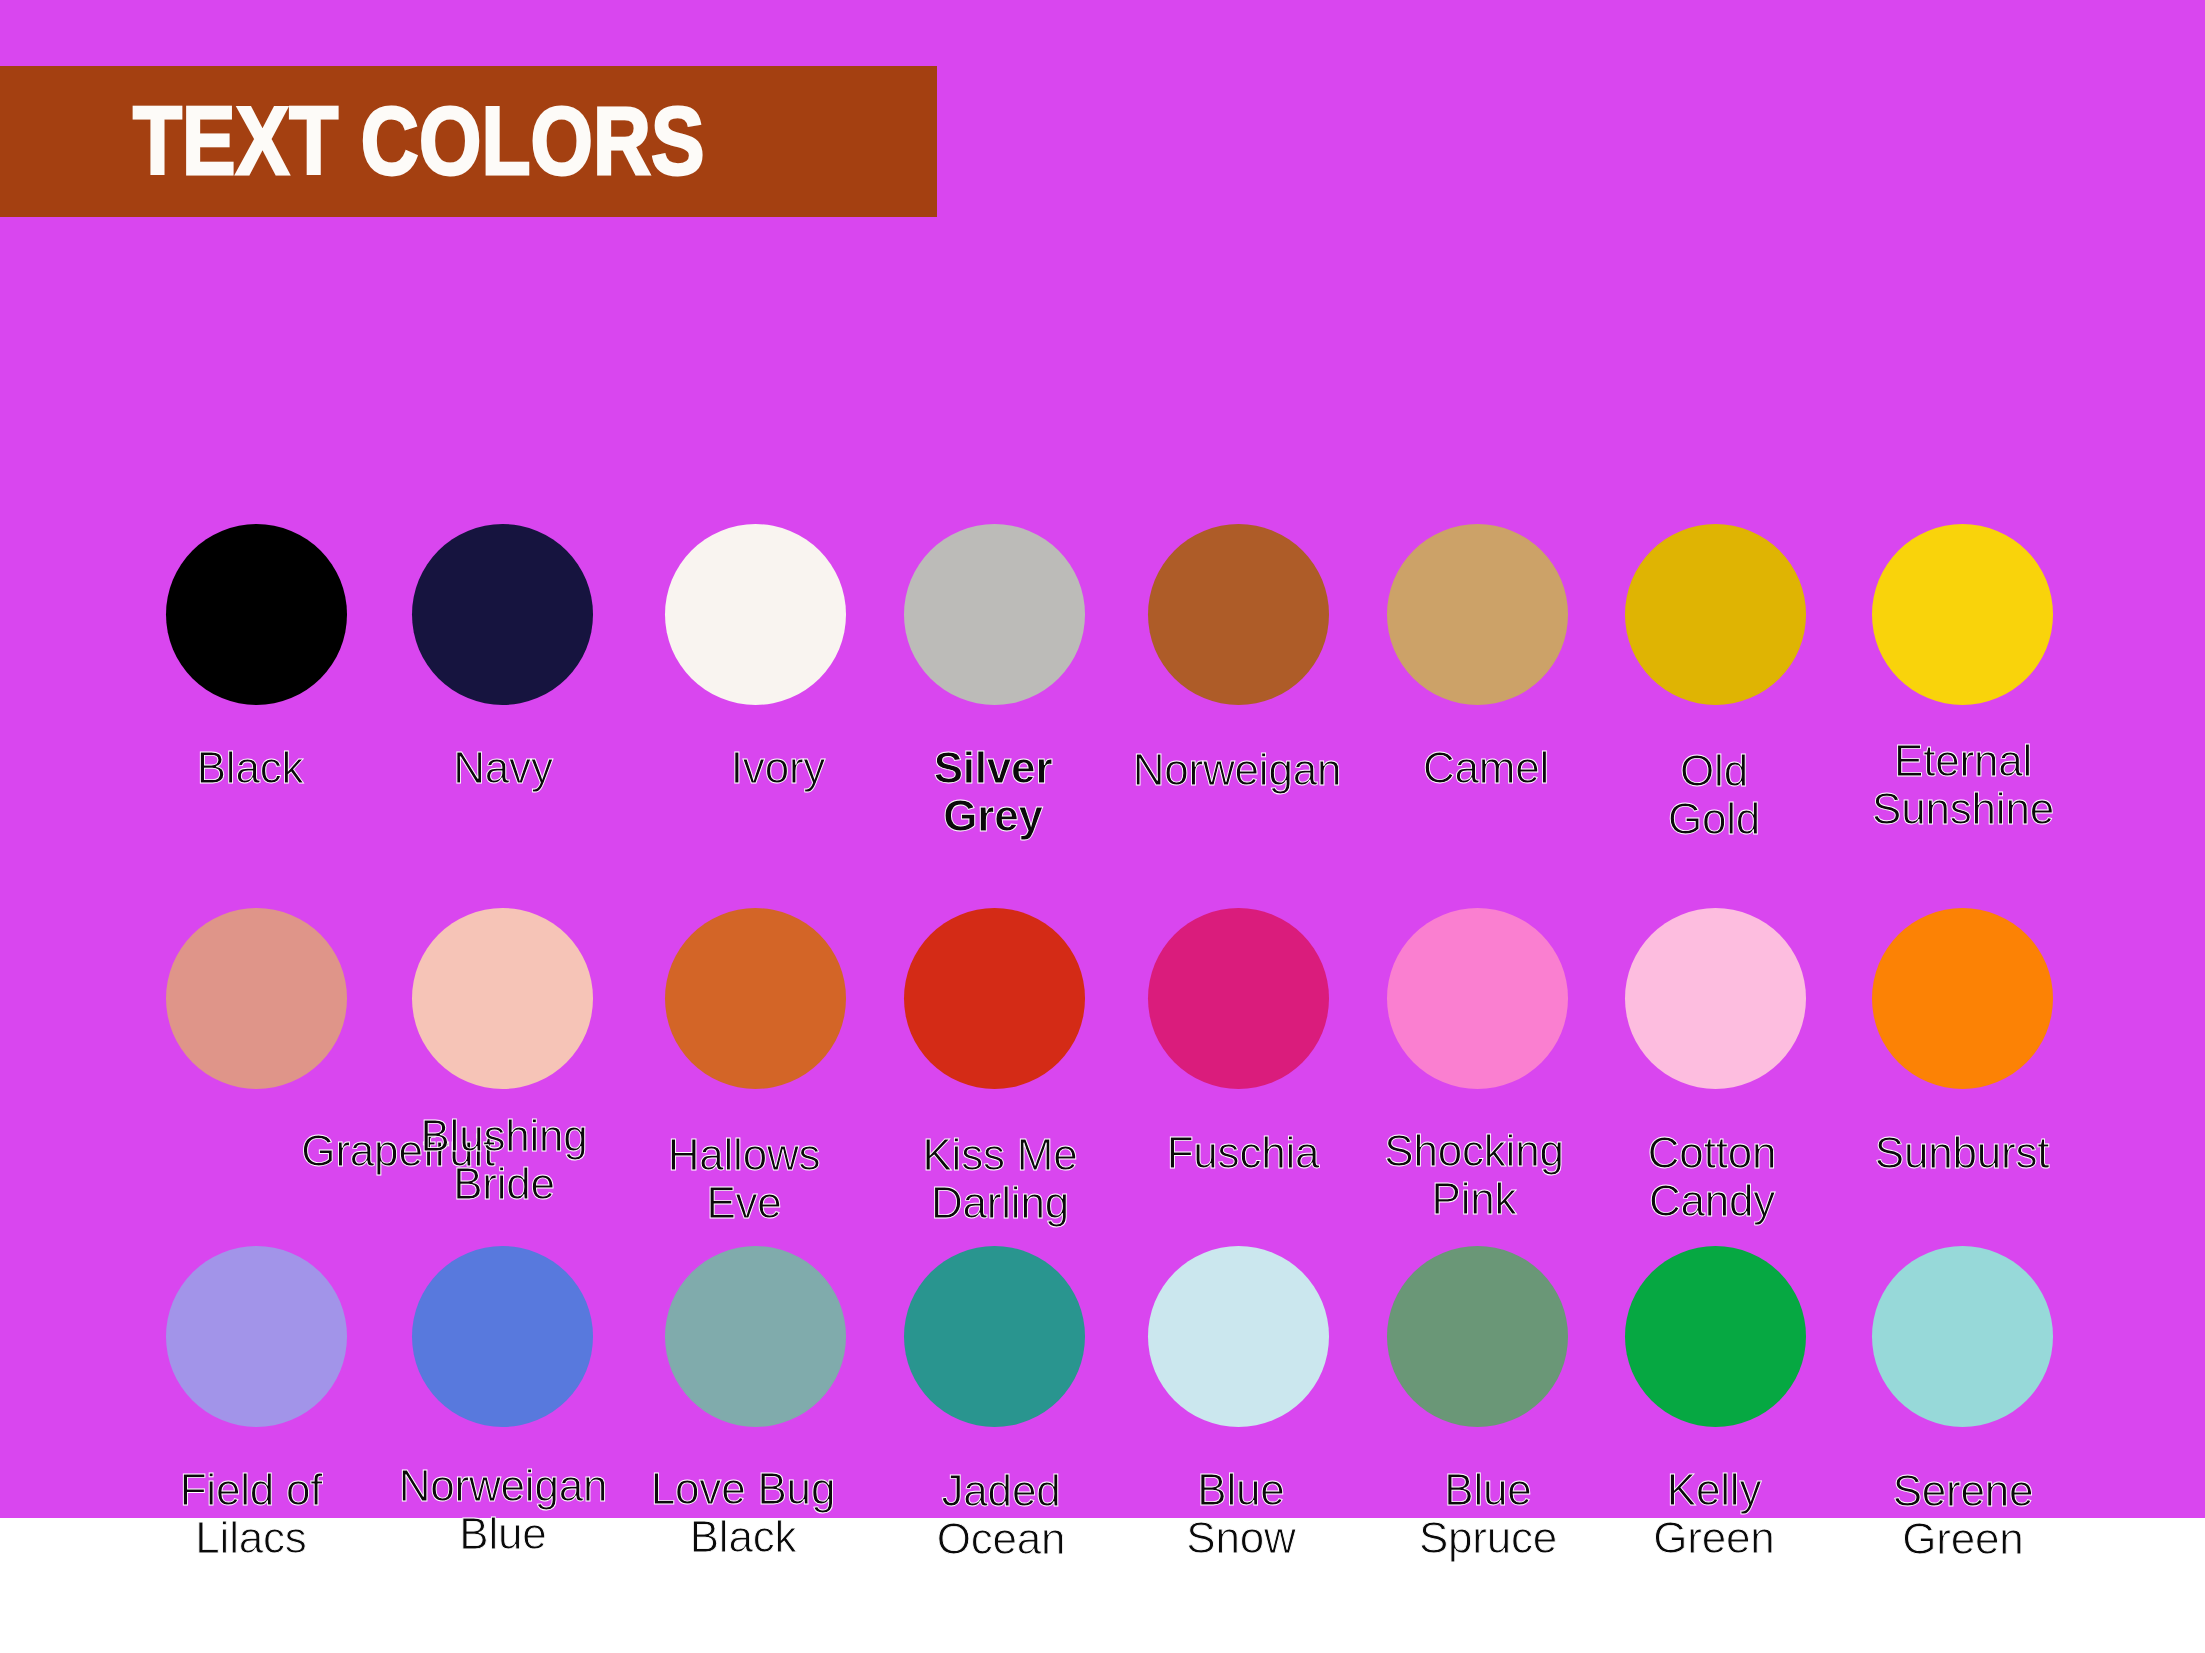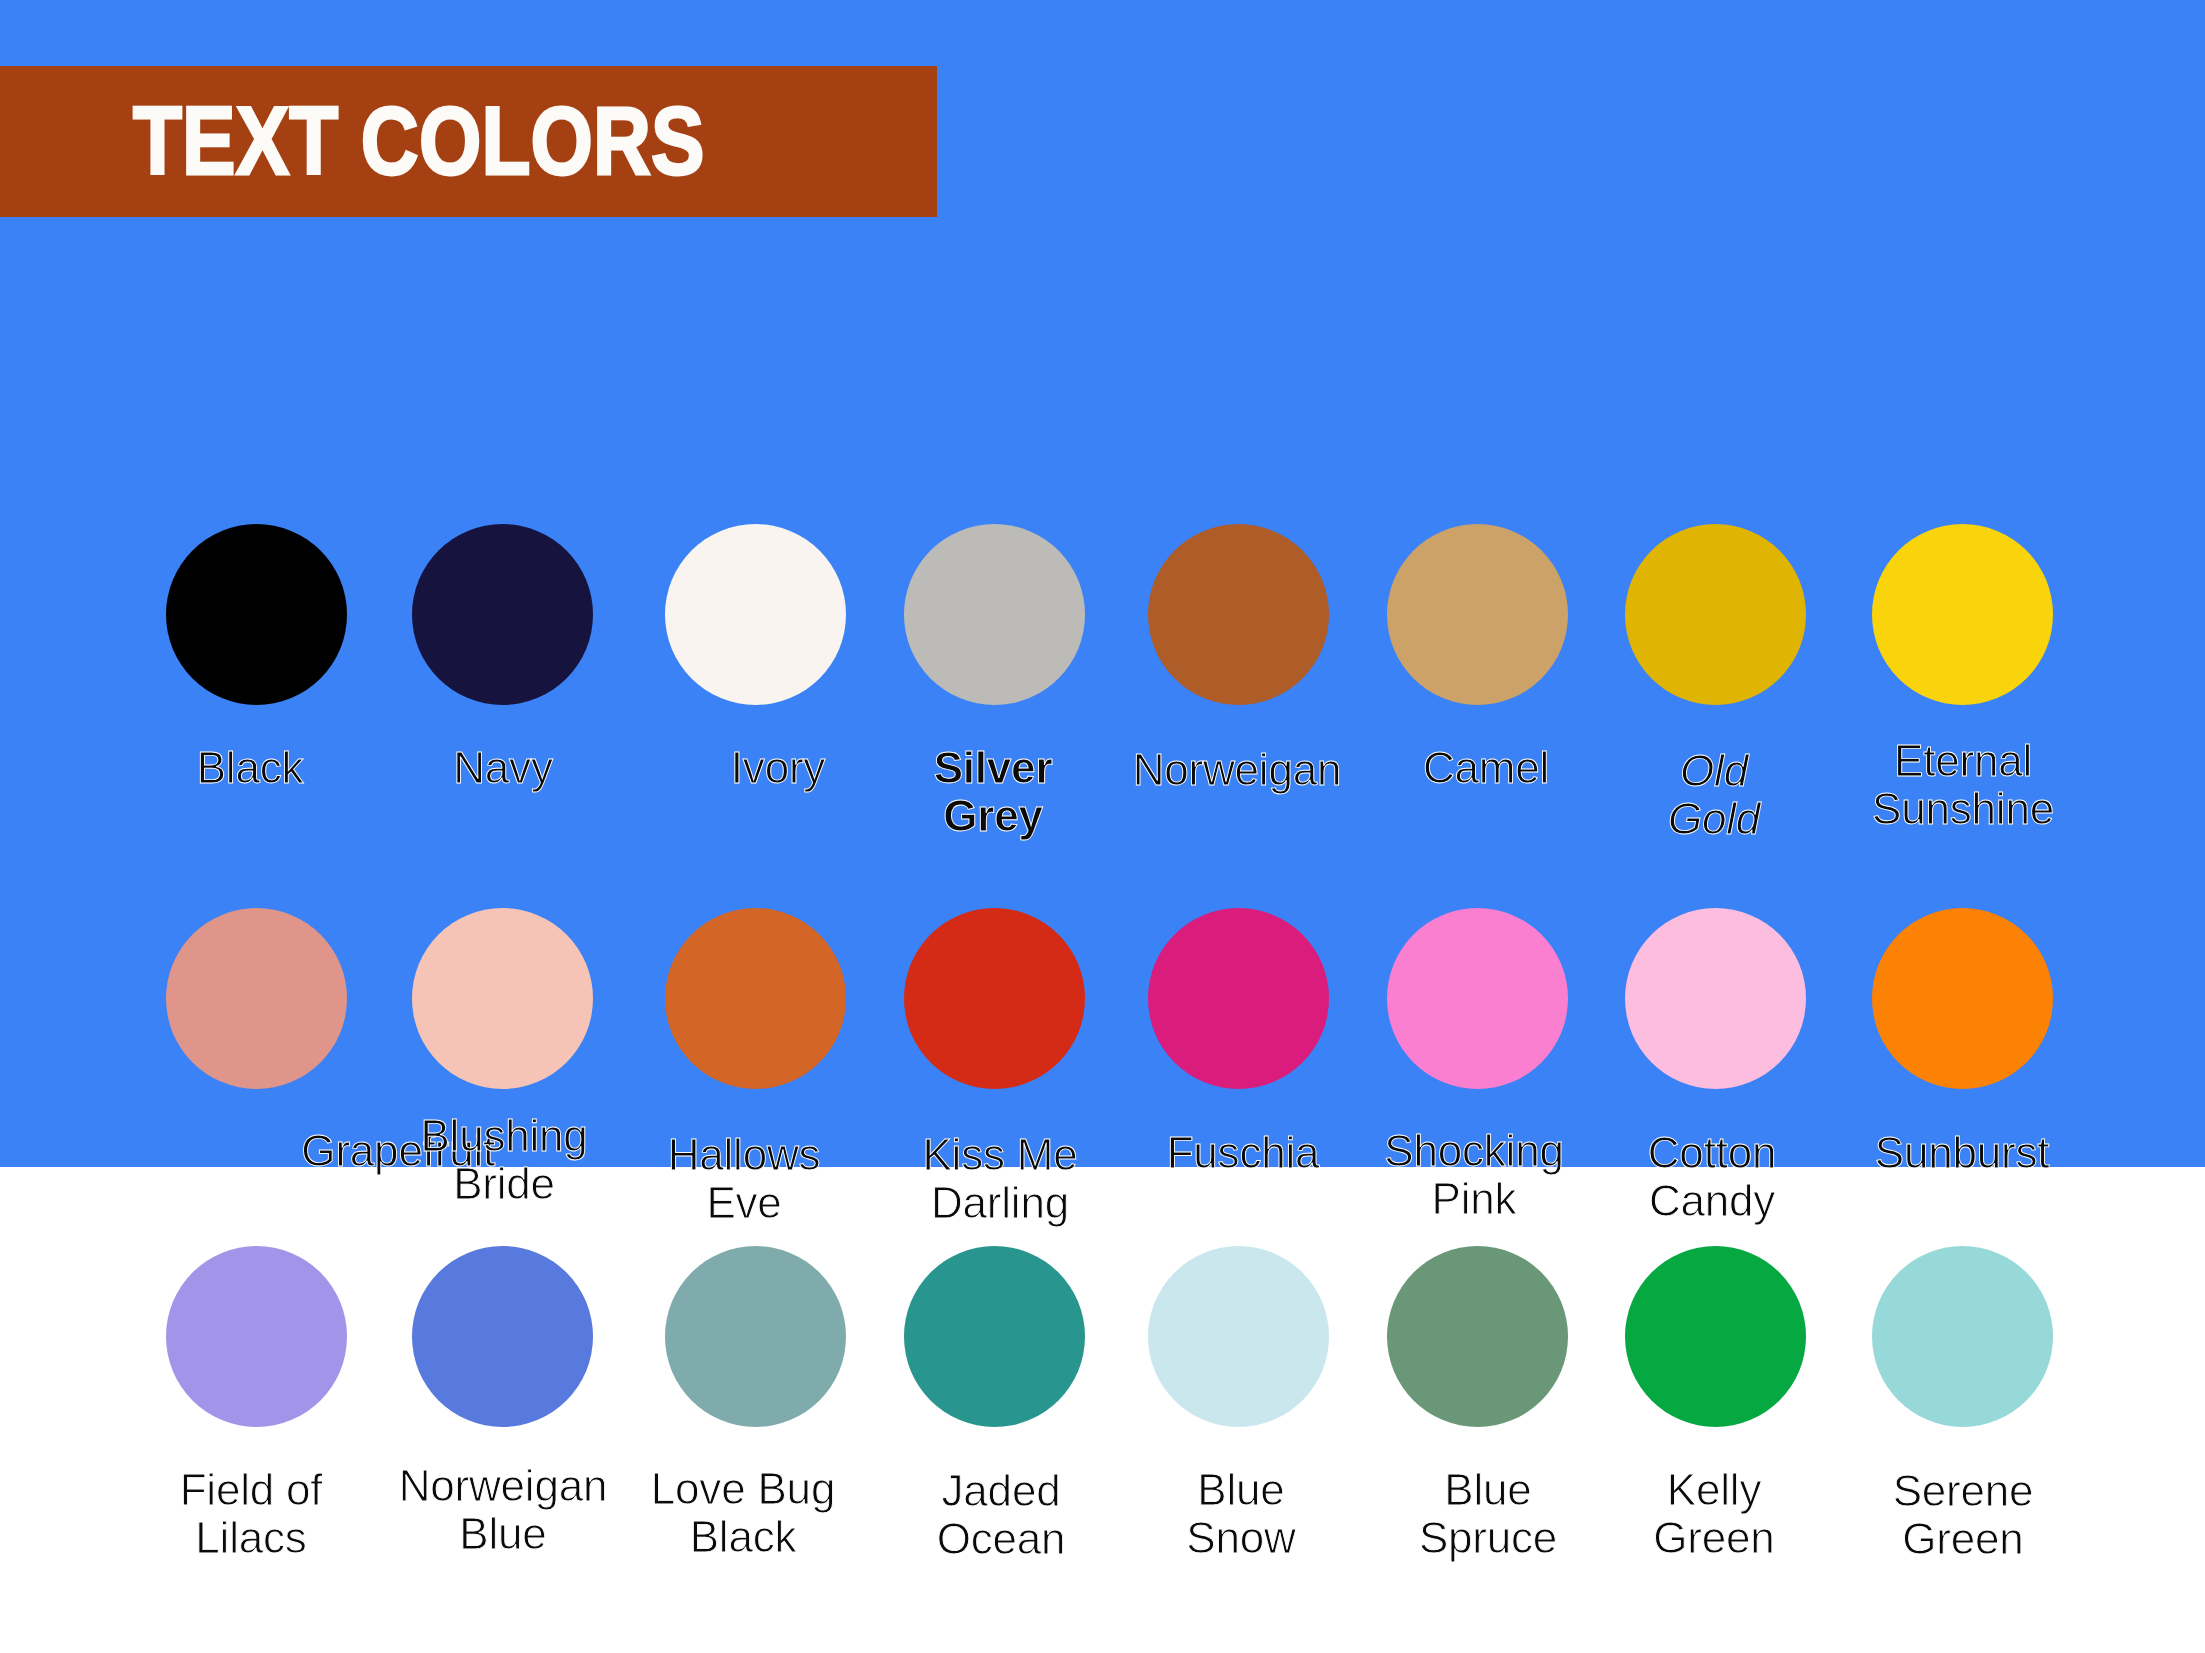--- a/index.html
+++ b/index.html
@@ -12,22 +12,22 @@
     width: 2205px;
     height: 1654px;
     position: relative;
     overflow: hidden;
     font-family: "Liberation Sans", sans-serif;
     color: #1a1a1a;
   }
   #page {
     position: absolute;
     left: 0; top: 0;
-    width: 2205px; height: 1167px;
-    background: #3b82f6;
+    width: 2205px; height: 1518px;
+    background: #d946ef;
   }
 
   
   .banner {
     position: absolute;
     left: 0;
     top: 66px;
     width: 937px;
     height: 151px;
     background: #A44011;
@@ -99,21 +99,21 @@
       <div class="dot" title="#F9F4F0" style="left: 665px; top: 524px; background: rgb(249, 244, 240);"></div>
       <div class="label" style="left: 778px; top: 744px;">Ivory</div>
       <div class="dot" title="#BCBBB8" style="left: 904px; top: 524px; background: rgb(188, 187, 184);"></div>
       <div class="label" style="left: 993px; top: 744px; font-weight: bold;">Silver
 Grey</div>
       <div class="dot" title="#AE5C28" style="left: 1148px; top: 524px; background: rgb(174, 92, 40);"></div>
       <div class="label" style="left: 1237px; top: 746px;">Norweigan</div>
       <div class="dot" title="#CCA268" style="left: 1387px; top: 524px; background: rgb(204, 162, 104);"></div>
       <div class="label" style="left: 1486px; top: 744px;">Camel</div>
       <div class="dot" title="#DFB403" style="left: 1625px; top: 524px; background: rgb(223, 180, 3);"></div>
-      <div class="label" style="left: 1714px; top: 747px; font-style: italic;">Old
+      <div class="label" style="left: 1714px; top: 747px;">Old
 Gold</div>
       <div class="dot" title="#F9D30B" style="left: 1872px; top: 524px; background: rgb(249, 211, 11);"></div>
       <div class="label" style="left: 1963px; top: 737px;">Eternal
 Sunshine</div>
       <div class="dot" title="#DF9589" style="left: 166px; top: 908px; background: rgb(223, 149, 137);"></div>
       <div class="label" style="left: 250px; top: 1127px; text-align: right;">Grapefruit</div>
       <div class="dot" title="#F6C4B7" style="left: 412px; top: 908px; background: rgb(246, 196, 183);"></div>
       <div class="label" style="left: 504px; top: 1112px;">Blushing
 Bride</div>
       <div class="dot" title="#D36527" style="left: 665px; top: 908px; background: rgb(211, 101, 39);"></div>

